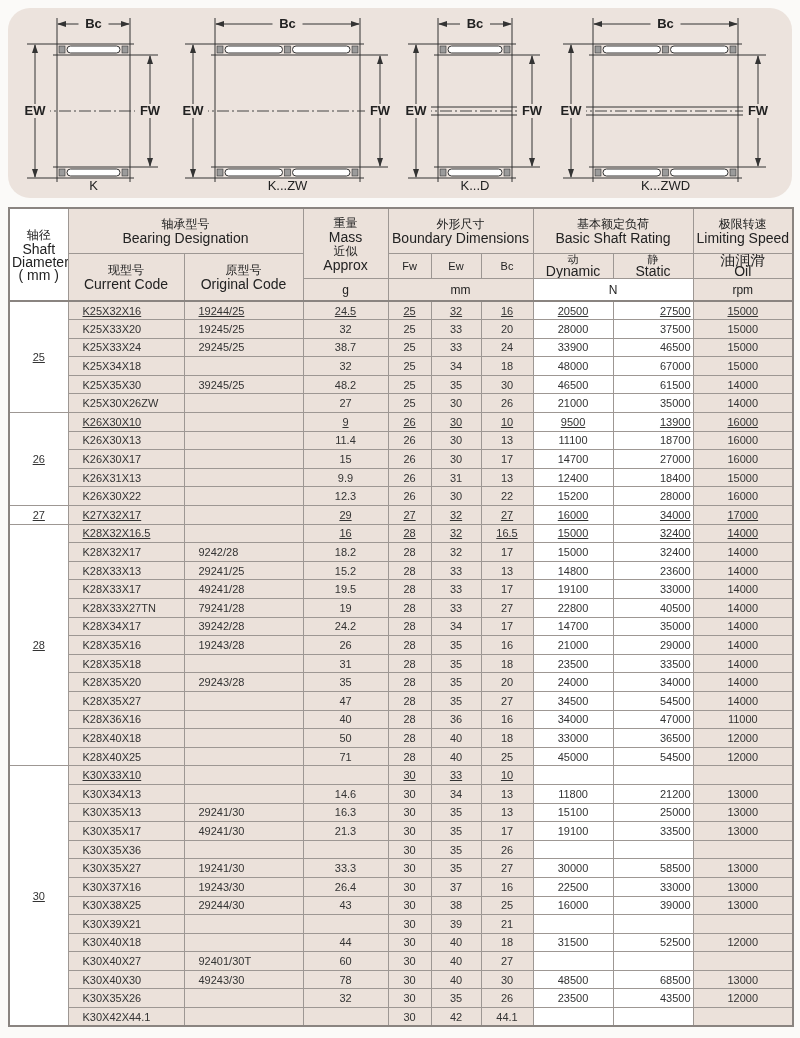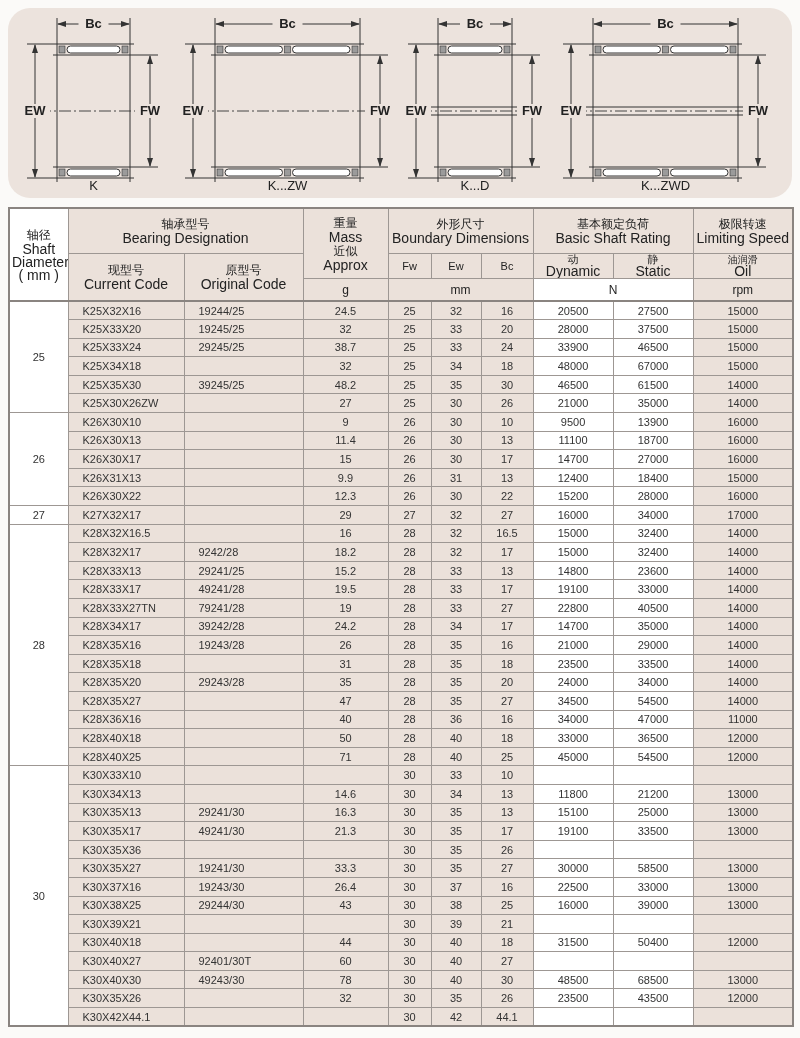--- a/index.html
+++ b/index.html
@@ -32,22 +32,22 @@
   thead tr.band3 th { height:21px; }
   thead { border-bottom:2px solid #8a8480; }
   .zh { font-size:12px; line-height:15px; }
   .en { font-size:14px; line-height:13px; }
   .unit { font-size:12px; }
   .bg { background:#ebe1da; }
   .wt { background:#ffffff; }
   tbody tr { height:18.6px; }
   tbody td { border-color:#b3aca6; }
   tbody td.code { text-align:left; padding-left:14px; }
-  tbody td.ds { border-left-color:#cfc8c2; }
-  tbody tr.group-start td { border-top:1.5px solid #847e7a; }
+  tbody td.ds { border-left-color:#cfc8c2;text-align:right; }
+  tbody tr.group-start td { border-top:1.5px solid #847e7a;text-decoration:underline; }
 </style>
 </head>
 <body>
 
 <div class="panel">
   <svg id="diag" width="784" height="190" viewBox="0 0 784 190">
     <defs>
       <marker id="ae" markerWidth="9" markerHeight="8" refX="8" refY="3" orient="auto" markerUnits="userSpaceOnUse">
         <path d="M0,0L9,3L0,6Z" fill="#333"></path>
       </marker>
@@ -220,21 +220,21 @@
       <th class="bg"><span>Bc</span></th>
       <th class="bg">
         <div class="zh" style="font-size:11px;line-height:11px">动</div>
         <div class="en">Dynamic</div>
       </th>
       <th class="bg">
         <div class="zh" style="font-size:11px;line-height:11px">静</div>
         <div class="en">Static</div>
       </th>
       <th class="bg">
-        <div class="zh" style="font-size:10px;line-height:11px">油润滑</div>
+        <div class="zh" style="font-size:15px;line-height:11px">油润滑</div>
         <div class="en">Oil</div>
       </th>
     </tr>
     <tr class="band3">
       <th class="bg unit"><span>g</span></th>
       <th class="bg unit" colspan="3"><span>mm</span></th>
       <th class="wt unit" colspan="2"><span>N</span></th>
       <th class="bg unit"><span>rpm</span></th>
     </tr>
   </thead>
@@ -619,21 +619,21 @@
         <td class="bg"></td>
       </tr>
       <tr>
         <td class="bg code">K30X40X18</td>
         <td class="bg code"></td>
         <td class="bg">44</td>
         <td class="bg">30</td>
         <td class="bg">40</td>
         <td class="bg">18</td>
         <td class="wt">31500</td>
-        <td class="wt ds">50400</td>
+        <td class="wt ds">52500</td>
         <td class="bg">12000</td>
       </tr>
       <tr>
         <td class="bg code">K30X40X27</td>
         <td class="bg code">92401/30T</td>
         <td class="bg">60</td>
         <td class="bg">30</td>
         <td class="bg">40</td>
         <td class="bg">27</td>
         <td class="wt"></td>

